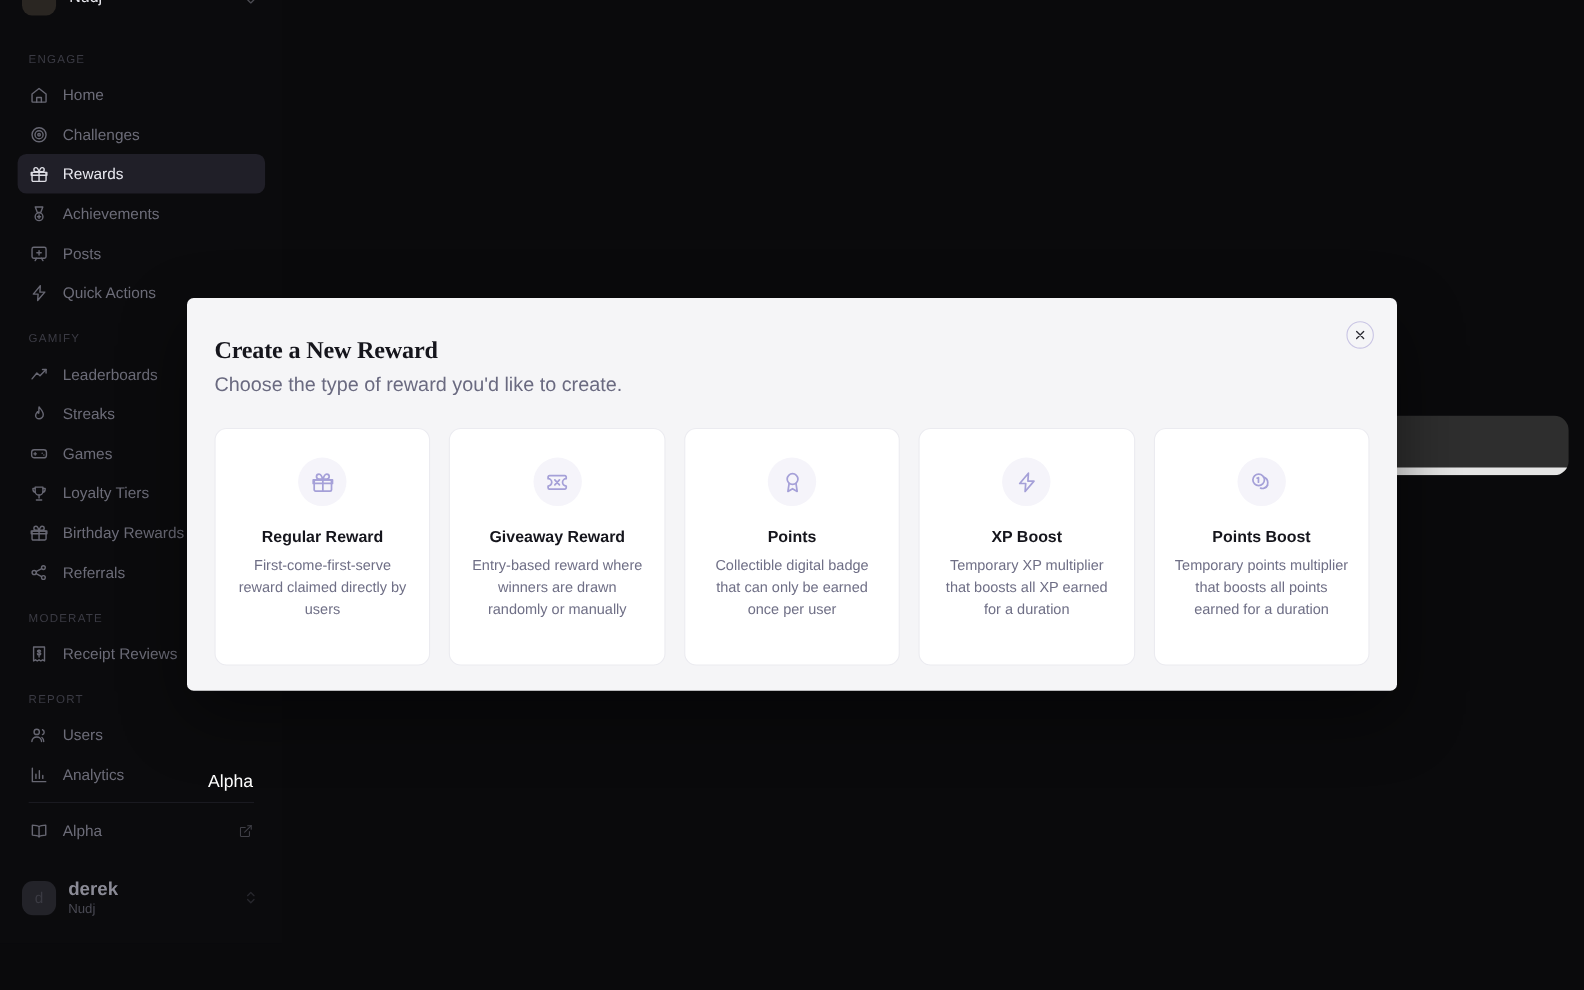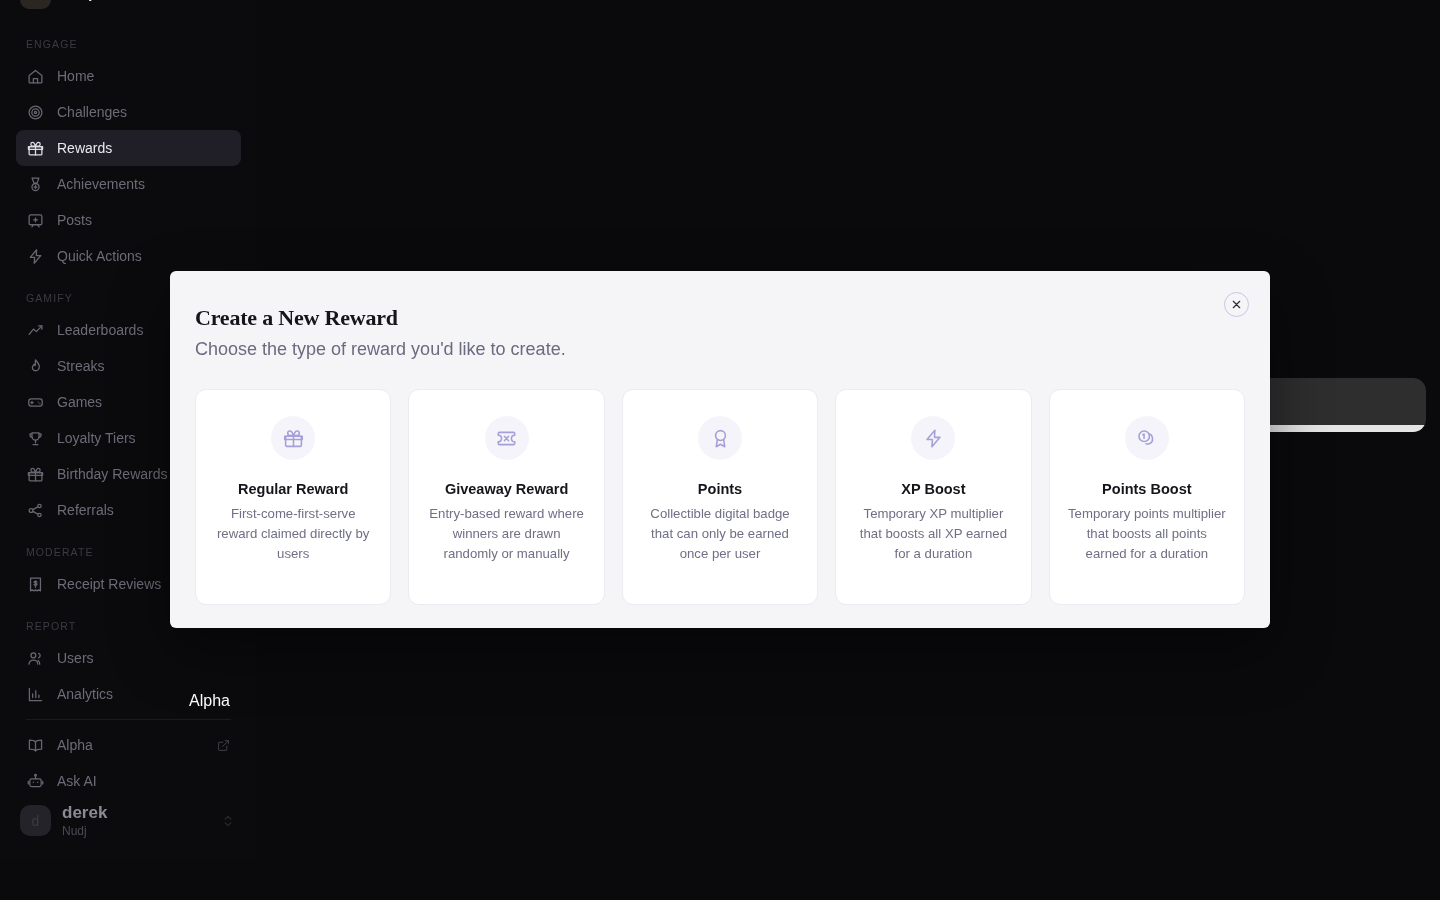--- a/index.html
+++ b/index.html
@@ -311,31 +311,20 @@
         <div class="nav-item">
           <span class="nico"><svg viewBox="0 0 24 24" fill="none" stroke="currentColor" stroke-width="1.8" stroke-linecap="round" stroke-linejoin="round">
               <path d="M12 6.6C10.4 5 8.2 4.4 3.4 4.4v12.8c4.8 0 7 .6 8.6 2.2M12 6.6c1.6-1.6 3.8-2.2 8.6-2.2v12.8c-4.8 0-7 .6-8.6 2.2M12 6.6v13.2"></path>
             </svg></span>
           <span class="nlabel">Alpha</span>
           <span class="ext"><svg viewBox="0 0 24 24" fill="none" stroke="currentColor" stroke-width="1.8" stroke-linecap="round" stroke-linejoin="round">
               <path d="M15 3h6v6"></path>
               <path d="M10 14L21 3"></path>
               <path d="M18 13v7a1 1 0 01-1 1H4a1 1 0 01-1-1V7a1 1 0 011-1h7"></path>
             </svg></span>
-        </div>
-        <div class="nav-item">
-          <span class="nico"><svg viewBox="0 0 24 24" fill="none" stroke="currentColor" stroke-width="1.8" stroke-linecap="round" stroke-linejoin="round">
-              <rect x="4" y="8.2" width="16" height="11" rx="2.6"></rect>
-              <path d="M12 4.2v4"></path>
-              <circle cx="12" cy="3.2" r="1.2"></circle>
-              <circle cx="9" cy="13" r="1" fill="currentColor" stroke="none"></circle>
-              <circle cx="15" cy="13" r="1" fill="currentColor" stroke="none"></circle>
-              <path d="M1.8 12v3.4M22.2 12v3.4"></path>
-            </svg></span>
-          <span class="nlabel">Ask AI</span>
         </div>
       </div>
 
     <div class="sidebar-spacer"></div>
 
     <div class="user-row">
       <div class="user-avatar">d</div>
       <div class="user-meta">
         <div class="user-name">derek</div>
         <div class="user-org">Nudj</div>

